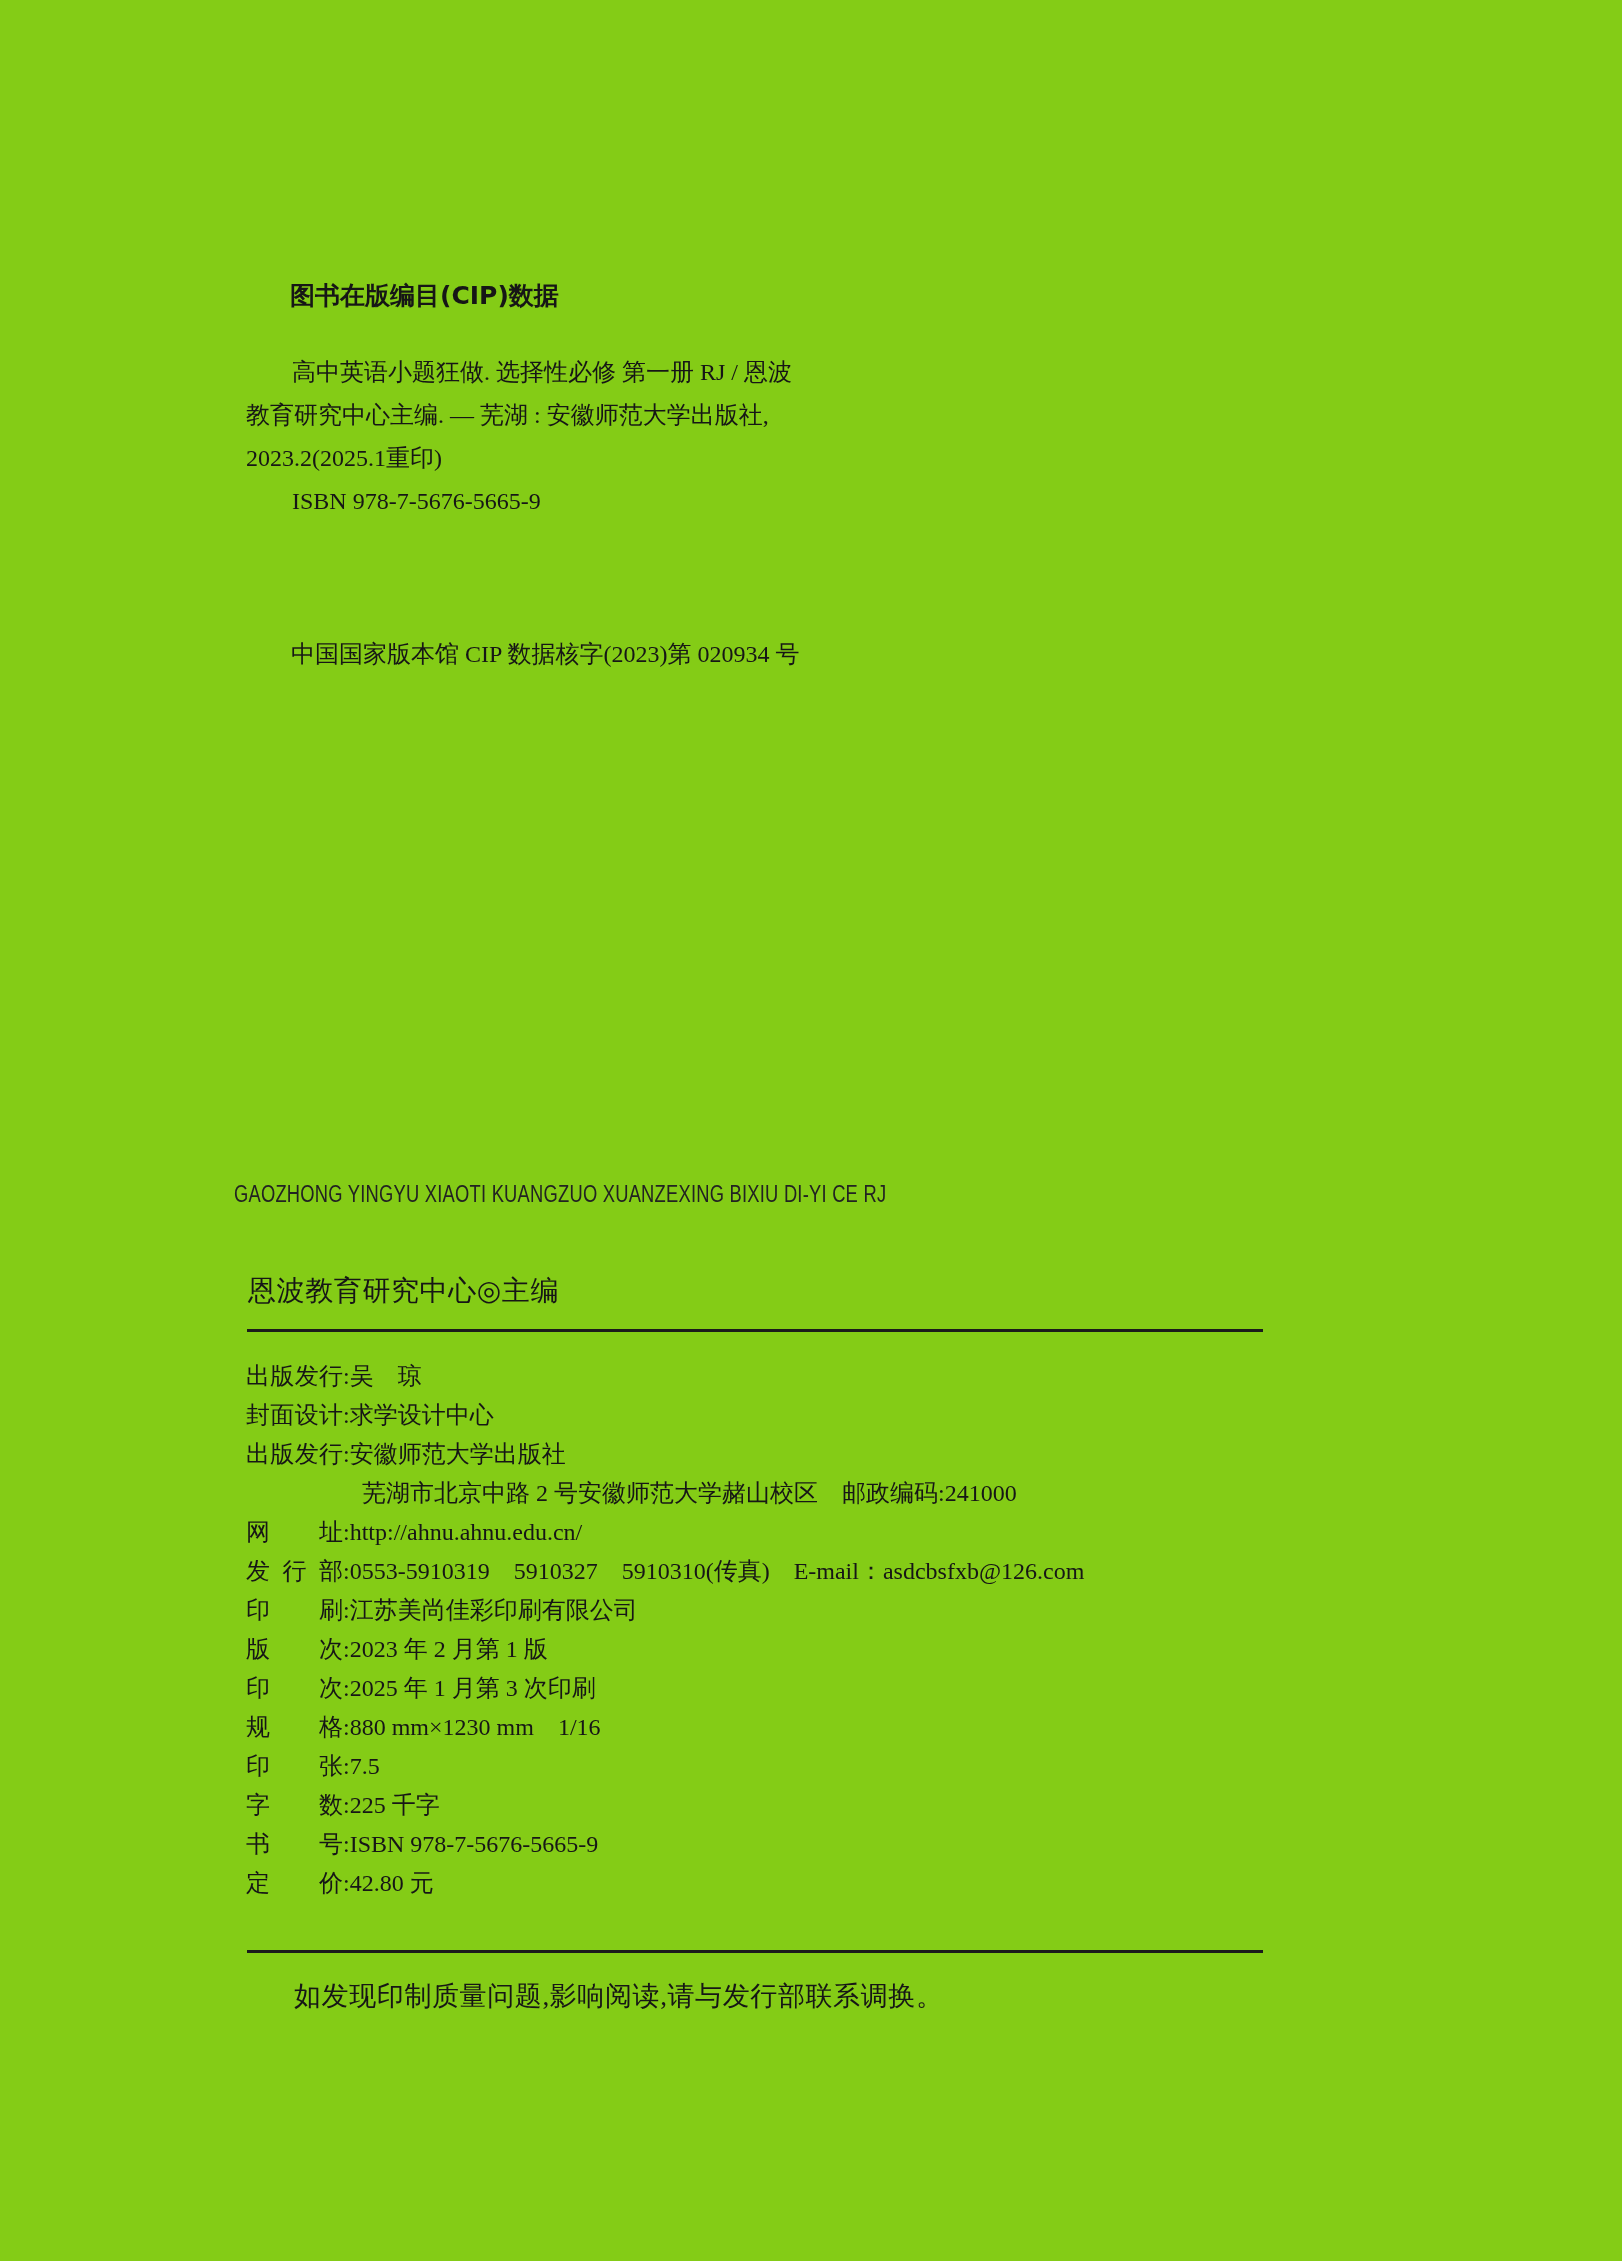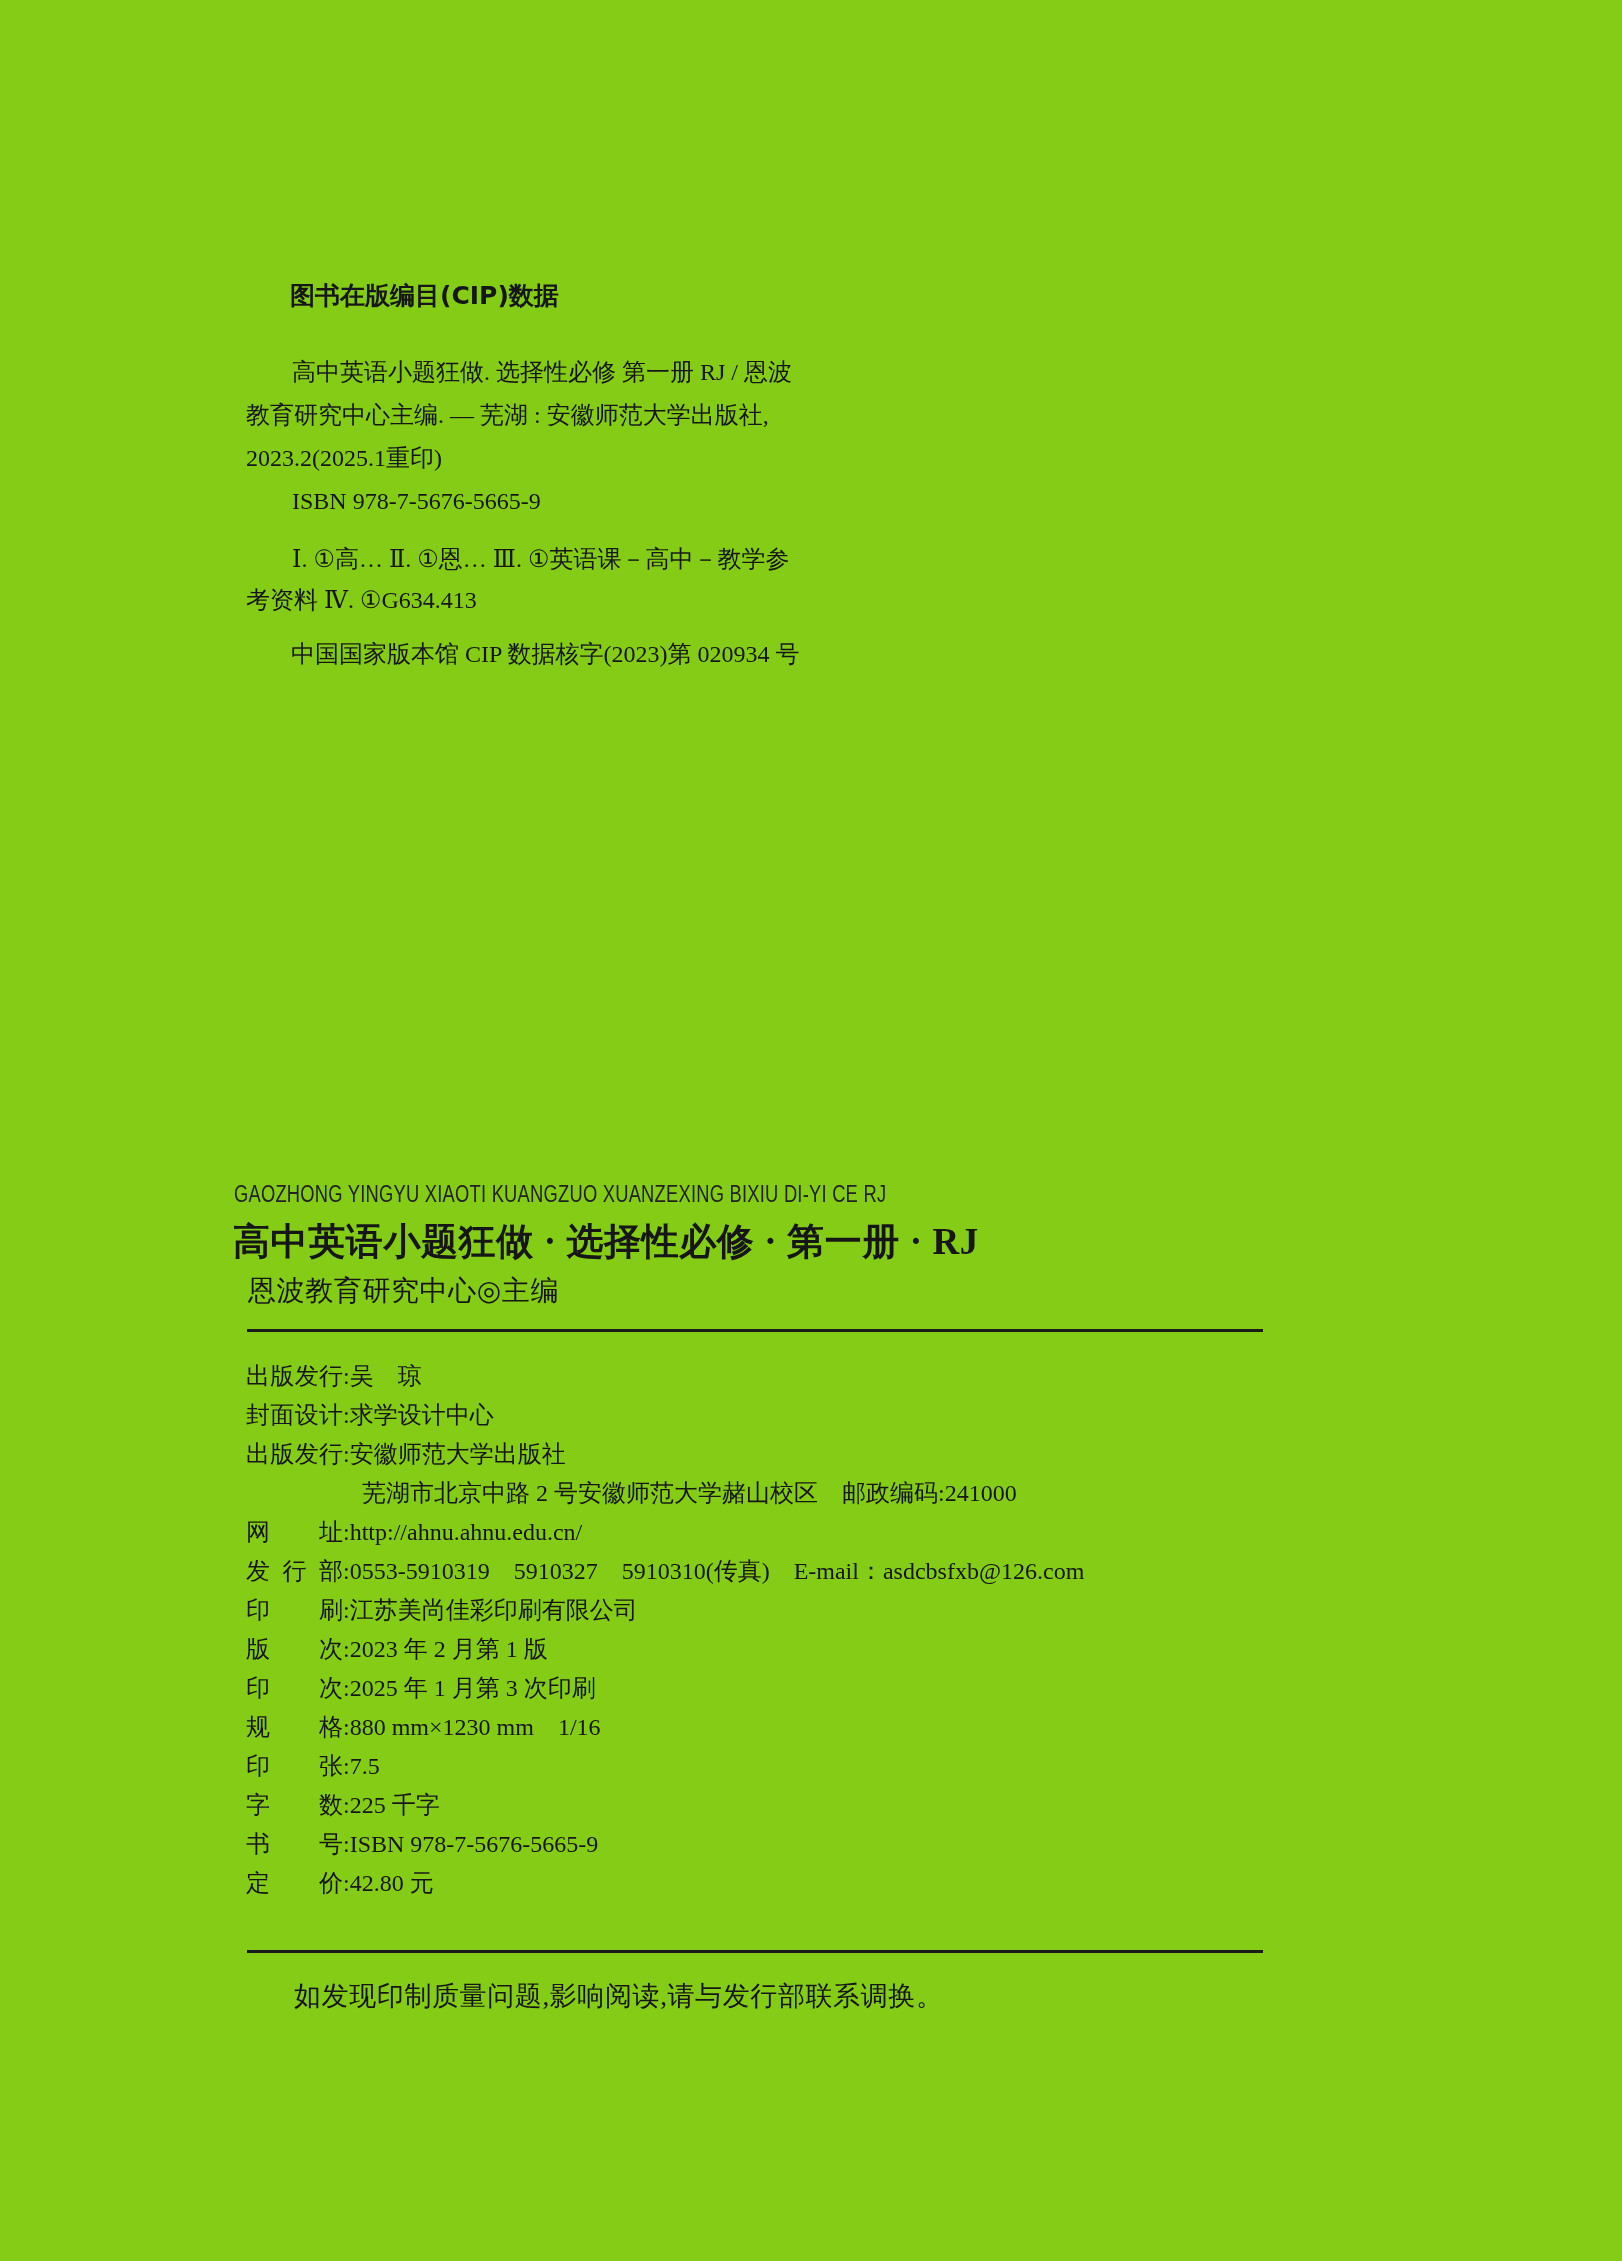--- a/index.html
+++ b/index.html
@@ -76,29 +76,24 @@
 
   <div class="cip-header">图书在版编目(CIP)数据</div>
 
   <div class="cip-desc">
     <div class="line indent">高中英语小题狂做. 选择性必修 第一册 RJ / 恩波</div>
     <div class="line">教育研究中心主编. — 芜湖 : 安徽师范大学出版社,</div>
     <div class="line">2023.2(2025.1重印)</div>
     <div class="line indent">ISBN 978-7-5676-5665-9</div>
   </div>
 
-  <div class="cip-class">
-    <div class="line indent">Ⅰ. ①高… Ⅱ. ①恩… Ⅲ. ①英语课－高中－教学参</div>
-    <div class="line">考资料 Ⅳ. ①G634.413</div>
-  </div>
 
   <div class="cip-number">中国国家版本馆 CIP 数据核字(2023)第 020934 号</div>
 
   <div class="pinyin">GAOZHONG YINGYU XIAOTI KUANGZUO XUANZEXING BIXIU DI-YI CE RJ</div>
-  <div class="book-title">高中英语小题狂做 · 选择性必修 · 第一册 · RJ</div>
   <div class="editor">恩波教育研究中心◎主编</div>
 
   <div class="rule rule-top"></div>
 
   <div class="publist">
     <div class="row"><span class="label">出版发行</span><span class="colon">:</span><span class="value">吴　琼</span></div>
     <div class="row"><span class="label">封面设计</span><span class="colon">:</span><span class="value">求学设计中心</span></div>
     <div class="row"><span class="label">出版发行</span><span class="colon">:</span><span class="value">安徽师范大学出版社</span></div>
     <div class="row address">芜湖市北京中路 2 号安徽师范大学赭山校区　邮政编码:241000</div>
     <div class="row"><span class="label">网址</span><span class="colon">:</span><span class="value">http://ahnu.ahnu.edu.cn/</span></div>

